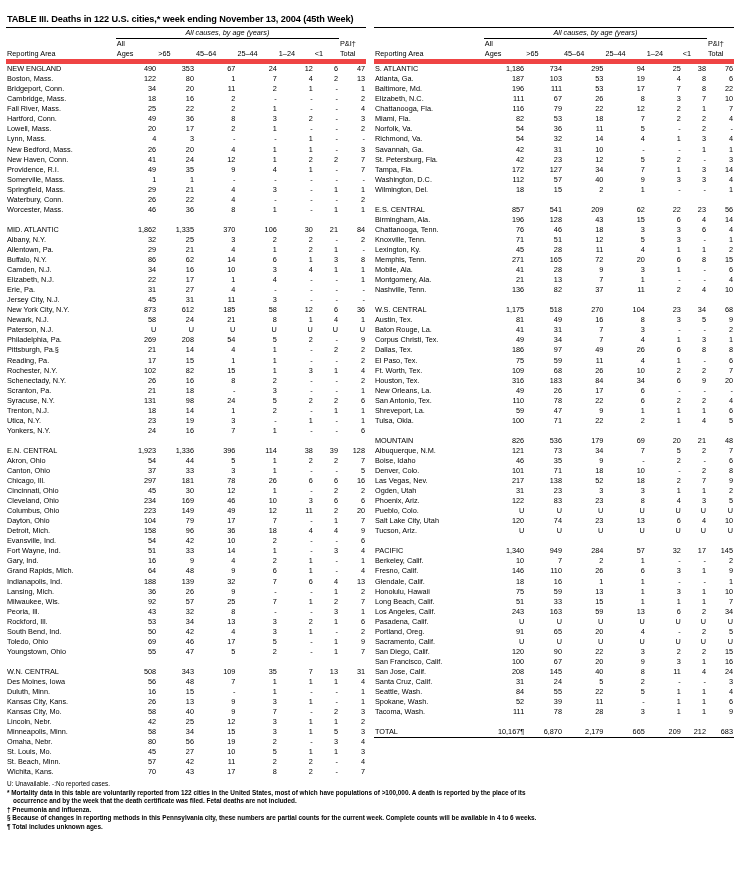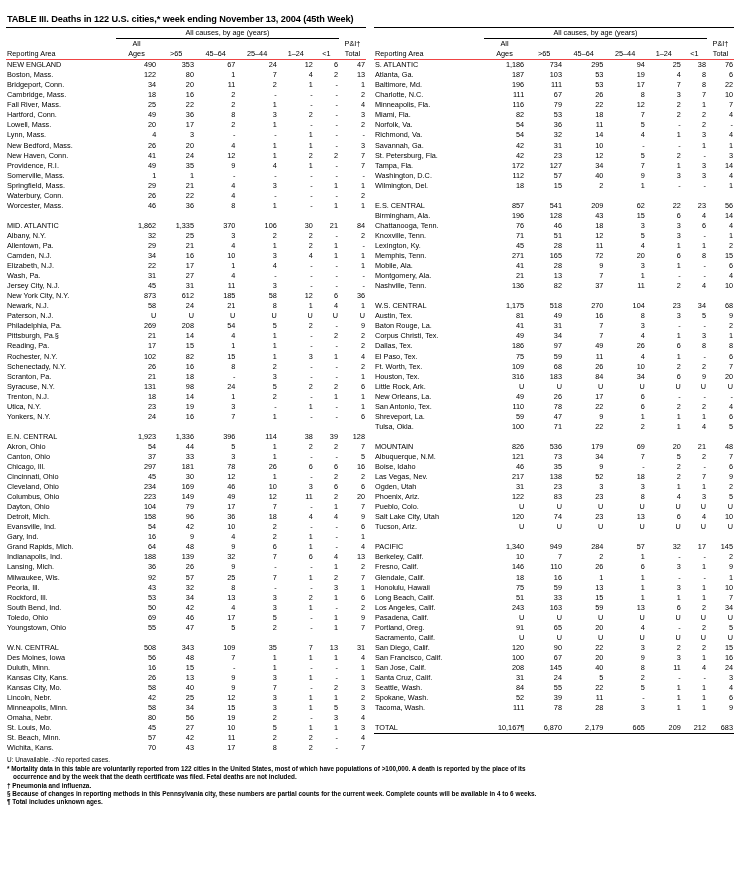--- a/index.html
+++ b/index.html
@@ -43,36 +43,35 @@
     overflow: hidden;
   }
   .hdr-top {
     text-align: center;
     font-weight: bold;
     font-size: 7.3px;
     border-bottom: 1px solid #000;
     padding-bottom: 0px;
   }
   .hdr-cell {
-    text-align: center;
     font-weight: bold;
     font-size: 7.3px;
     vertical-align: bottom;
     line-height: 8.4px;
     padding-bottom: 1px;
   }
   .hdr-area {
     text-align: left;
     font-weight: bold;
     font-size: 7.3px;
     vertical-align: bottom;
     padding-bottom: 1px;
   }
-  .rule-top { border-top: 1.6px solid #000; }
-  .rule-bot { border-bottom: 1px solid #ef4444; }
+  .rule-top { border-top: 1.6px solid #000; font-style: italic; }
+  .rule-bot { border-bottom: 5px solid #ef4444; }
   .rule-thick-bot { border-bottom: 1.6px solid #000; }
   .area { text-align: left; padding-left: 1px; }
   .num { text-align: right; padding-right: 3px; }
   .grp { font-weight: bold; }
   .bold { font-weight: bold; }
   .spacer td { height: 5px; line-height: 5px; }
 
   .footnotes {
     font-size: 6.4px;
     line-height: 8.4px;
@@ -308,41 +307,51 @@
               <td class="area">Allentown, Pa.</td>
               <td class="num">29</td>
               <td class="num">21</td>
               <td class="num">4</td>
               <td class="num">1</td>
               <td class="num">2</td>
               <td class="num">1</td>
               <td class="num">-</td>
             </tr>
             <tr>
+              <td class="area">Buffalo, N.Y.</td>
+              <td class="num">86</td>
+              <td class="num">62</td>
+              <td class="num">14</td>
+              <td class="num">6</td>
+              <td class="num">1</td>
+              <td class="num">3</td>
+              <td class="num">8</td>
+            </tr>
+            <tr>
               <td class="area">Camden, N.J.</td>
               <td class="num">34</td>
               <td class="num">16</td>
               <td class="num">10</td>
               <td class="num">3</td>
               <td class="num">4</td>
               <td class="num">1</td>
               <td class="num">1</td>
             </tr>
             <tr>
               <td class="area">Elizabeth, N.J.</td>
               <td class="num">22</td>
               <td class="num">17</td>
               <td class="num">1</td>
               <td class="num">4</td>
               <td class="num">-</td>
               <td class="num">-</td>
               <td class="num">1</td>
             </tr>
             <tr>
-              <td class="area">Wash, Pa.</td>
+              <td class="area">Erie, Pa.</td>
               <td class="num">31</td>
               <td class="num">27</td>
               <td class="num">4</td>
               <td class="num">-</td>
               <td class="num">-</td>
               <td class="num">-</td>
               <td class="num">-</td>
             </tr>
             <tr>
               <td class="area">Jersey City, N.J.</td>
@@ -579,20 +588,30 @@
             </tr>
             <tr>
               <td class="area">Evansville, Ind.</td>
               <td class="num">54</td>
               <td class="num">42</td>
               <td class="num">10</td>
               <td class="num">2</td>
               <td class="num">-</td>
               <td class="num">-</td>
               <td class="num">6</td>
+            </tr>
+            <tr>
+              <td class="area">Fort Wayne, Ind.</td>
+              <td class="num">51</td>
+              <td class="num">33</td>
+              <td class="num">14</td>
+              <td class="num">1</td>
+              <td class="num">-</td>
+              <td class="num">3</td>
+              <td class="num">4</td>
             </tr>
             <tr>
               <td class="area">Gary, Ind.</td>
               <td class="num">16</td>
               <td class="num">9</td>
               <td class="num">4</td>
               <td class="num">2</td>
               <td class="num">1</td>
               <td class="num">-</td>
               <td class="num">1</td>
@@ -868,31 +887,31 @@
               <td class="area">Baltimore, Md.</td>
               <td class="num">196</td>
               <td class="num">111</td>
               <td class="num">53</td>
               <td class="num">17</td>
               <td class="num">7</td>
               <td class="num">8</td>
               <td class="num">22</td>
             </tr>
             <tr>
-              <td class="area">Charlotte, N.C.</td>
+              <td class="area">Elizabeth, N.C.</td>
               <td class="num">111</td>
               <td class="num">67</td>
               <td class="num">26</td>
               <td class="num">8</td>
               <td class="num">3</td>
               <td class="num">7</td>
               <td class="num">10</td>
             </tr>
             <tr>
-              <td class="area">Minneapolis, Fla.</td>
+              <td class="area">Chattanooga, Fla.</td>
               <td class="num">116</td>
               <td class="num">79</td>
               <td class="num">22</td>
               <td class="num">12</td>
               <td class="num">2</td>
               <td class="num">1</td>
               <td class="num">7</td>
             </tr>
             <tr>
               <td class="area">Miami, Fla.</td>
@@ -1144,30 +1163,20 @@
               <td class="area">Houston, Tex.</td>
               <td class="num">316</td>
               <td class="num">183</td>
               <td class="num">84</td>
               <td class="num">34</td>
               <td class="num">6</td>
               <td class="num">9</td>
               <td class="num">20</td>
             </tr>
             <tr>
-              <td class="area">Little Rock, Ark.</td>
-              <td class="num">U</td>
-              <td class="num">U</td>
-              <td class="num">U</td>
-              <td class="num">U</td>
-              <td class="num">U</td>
-              <td class="num">U</td>
-              <td class="num">U</td>
-            </tr>
-            <tr>
               <td class="area">New Orleans, La.</td>
               <td class="num">49</td>
               <td class="num">26</td>
               <td class="num">17</td>
               <td class="num">6</td>
               <td class="num">-</td>
               <td class="num">-</td>
               <td class="num">-</td>
             </tr>
             <tr>
@@ -1225,20 +1234,30 @@
             </tr>
             <tr>
               <td class="area">Boise, Idaho</td>
               <td class="num">46</td>
               <td class="num">35</td>
               <td class="num">9</td>
               <td class="num">-</td>
               <td class="num">2</td>
               <td class="num">-</td>
               <td class="num">6</td>
+            </tr>
+            <tr>
+              <td class="area">Denver, Colo.</td>
+              <td class="num">101</td>
+              <td class="num">71</td>
+              <td class="num">18</td>
+              <td class="num">10</td>
+              <td class="num">-</td>
+              <td class="num">2</td>
+              <td class="num">8</td>
             </tr>
             <tr>
               <td class="area">Las Vegas, Nev.</td>
               <td class="num">217</td>
               <td class="num">138</td>
               <td class="num">52</td>
               <td class="num">18</td>
               <td class="num">2</td>
               <td class="num">7</td>
               <td class="num">9</td>

